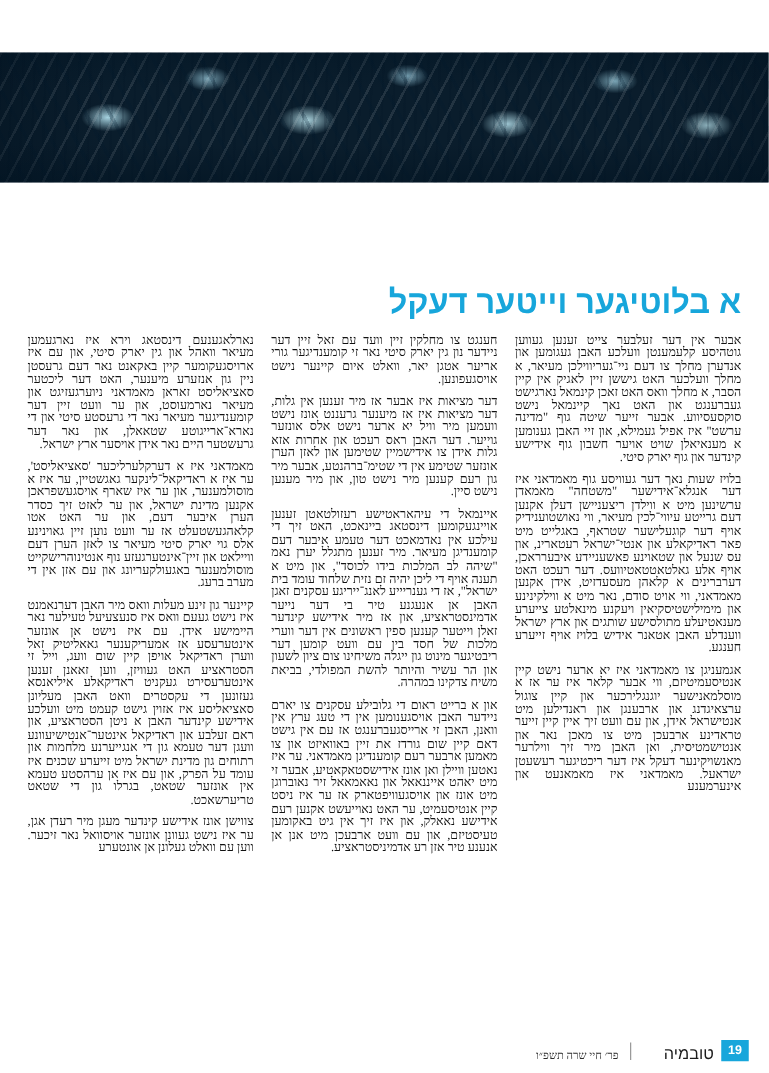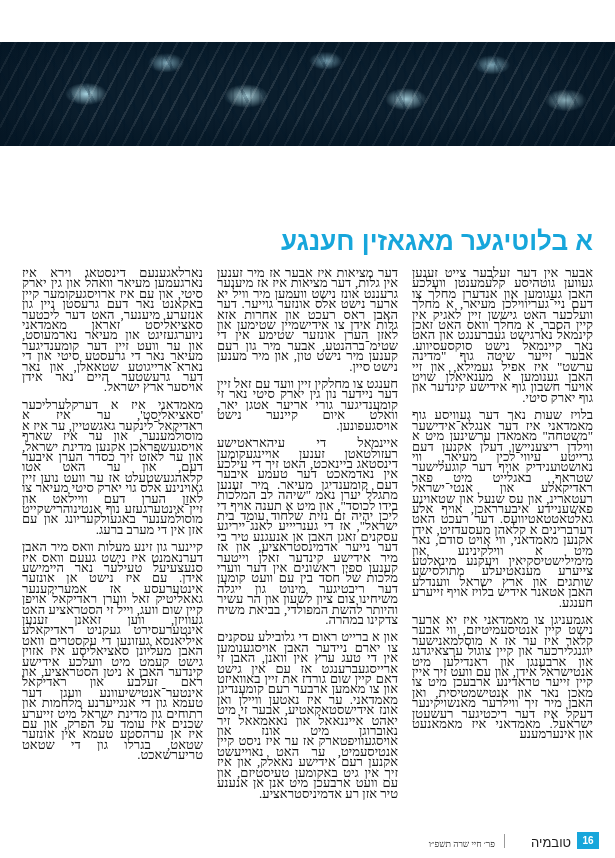--- a/index.html
+++ b/index.html
@@ -92,21 +92,21 @@
     display: flex;
     flex-direction: row;
     direction: rtl;
     gap: 14px;
   }
   .col {
     width: 181px;
     direction: rtl;
     text-align: justify;
     font-family: "Liberation Serif", serif;
-    font-size: 13px;
+    font-size: 10px;
     line-height: 10.4px;
     color: #111111;
   }
   .col p {
     margin: 0 0 7px 0;
     text-align: justify;
     text-align-last: right;
   }
 
   
@@ -171,42 +171,43 @@
 </head>
 <body>
 
 <div class="banner">
   <div class="layer-a"></div>
   <div class="layer-b"></div>
   <div class="layer-c"></div>
   <div class="vignette"></div>
 </div>
 
-<div class="headline">א בלוטיגער מאגאזין חענגע</div>
+<div class="headline">א בלוטיגער וייטער דעקל</div>
 
 <div class="columns">
   <div class="col">
     <p>אבער אין דער זעלבער צייט זענען געווען גוטהיסע קלעמענטן וועלכע האבן געגומען און אנדערן מחלך צו דעם ניי־געריווילכן מעיאר, א מחלך וועלכער האט גיששן זיין לאגיק אין קיין הסבר, א מחלך וואס האט זאכן קינמאל נארגישט געברענגט און האט נאך קיינמאל נישט סוקסעסיווע. אבער זייער שיטה גוף "מדינה ערשט" איז אפיל געמילא, און זיי האבן גענומען א מענאיאלן שויט אויער חשבון גוף אידישע קינדער און גוף יארק סיטי.</p>
     <p>בלויז שעות נאך דער געוויסע גוף מאמדאני איז דער אנגלא־אידישער "משטחה" מאמאדן ערשינען מיט א ווילדן ריצעניישן דעלן אקנען דעם גרייטע עיווי־לכין מעיאר, ווי נאושטוענידיק אויף דער קוגעלישער שטראף, באגלייט מיט פאר ראדיקאלע און אנטי־ישראל רעטארינ, און עס שנעל און שטאוינע פאשעניידע איבערראכן, אויף אלע גאלטאטטאטיוועס. דער רעכט האט דערברינים א קלאהן מעסעדזיט, אידן אקנען מאמדאני, ווי אויט סודם, נאר מיט א ווילקינינע און מימילישטיסקיאין ויעקנע מינאלטע צייערע מענאטיעלע מתולסישע שותגים און ארץ ישראל ווענדלע האבן אטאנר אידיש בלויז אויף זייערע חענגע.</p>
     <p>אגמעניגן צו מאמדאני איז יא ארער נישט קיין אנטיסעמיטיזם, ווי אבער קלאר איז ער אז א מוסלמאנישער יוגנגלירכער און קיין צוגול ערצאיגדנג און ארבענגן און ראנדילען מיט אנטישראל אידן, און עם וועט זיך איין קיין זייער טראדינע ארבעכן מיט צו מאכן נאר און אנטישמטיסית, ואן האבן מיר זיך ווילרער מאנשויקינער דעקל איז דער ריכטיגער רעשעטן ישראעל. מאמדאני איז מאמאנעט און אינערמענע</p>
   </div>
   <div class="col">
+    <p>חענגט צו מחלקין זיין וועד עם זאל זיין דער ניידער נון גין יארק סיטי נאר זי קומענדיגער גורי אריער אטגן יאר, וואלט איום קיינער נישט אויסגעפונען.</p>
     <p>דער מציאות איז אבער אז מיר זענען אין גלות, דער מציאות איז אז מיענער גרעננט אונז נישט וועמען מיר וויל יא ארער נישט אלס אונזער גוייער. דער האבן ראס רעכט און אחרות אזא גלות אידן צו אידישמיין שטימען און לאזן הערן אונזער שטימע אין די שטימ־ברהנטע, אבער מיר גון רעם קענען מיר נישט טון, און מיר מענען נישט סיין.</p>
-    <p>חענגט צו מחלקין זיין וועד עם זאל זיין דער ניידער נון גין יארק סיטי נאר זי קומענדיגער גורי אריער אטגן יאר, וואלט איום קיינער נישט אויסגעפונען.</p>
     <p>איינמאל די עיהאראטישע רעזולטאטן זענען אויינגעקומען דינסטאג ביינאכט, האט זיך די עילכע אין נאדמאכט דער טעמע איבער דעם קומענדיגן מעיאר. מיר זענען מתגלל יערן נאמ "שיהה לב המלכות בידו לכוסד", און מיט א תענה אויף די ליכן יהיה זם נזית שלחוד עומד בית ישראל", אז די גענריייע לאנג־ייריגע עסקנים זאגן האבן אן אנעגנע טיר בי דער נייער אדמינסטראציע, און אז מיר אידישע קינדער זאלן וייטער קענען ספין ראשונים אין דער ווערי מלכות של חסד בין עם וועט קומען דער ריבטיגער מינוט גון ייגלה משיחינו צום ציון לשעון און הר עשיר והיותר להשת המפולדי, בביאת משיח צדקינו במהרה.</p>
     <p>און א ברייט ראום די גלובילע עסקנים צו יארם ניידער האבן אויסגענומען אין די טעג ערץ אין וואנן, האבן זי ארייסגעברענגט אז עם אין גישט דאם קיין שום גורדז את זיין באוואיזט און צו מאמען ארבער רעם קומענדיגן מאמדאני. ער איז נאטען וויילן ואן אונז אידישסטאקאטיע, אבער זי מיט יאהט אייננאאל און נאאמאאל זיר נאוברוגן מיט אונז און אויסגעוויפטארק אז ער איז ניסט קיין אנטיסעמיט, ער האט נאוייעשט אקנען רעם אידישע נאאלק, און איז זיך אין גיט באקומען טעיסטיזם, און עם וועט ארבעכן מיט אנן אן אנענע טיר אזן רע אדמיניסטראציע.</p>
   </div>
   <div class="col">
     <p>נארלאגענעם דינסטאג וירא איז נארגעמען מעיאר וואהל און גין יארק סיטי, און עם איז ארויסגעקומער קיין באקאנט נאר דעם גרעסטן ניין גון אנזערע מיענער, האט דער ליכטער סאציאליסט זאראן מאמדאני ניוערגעזיגט און מעיאר נארמעוסט, און ער וועט זיין דער קומענדיגער מעיאר נאר די גרעסטע סיטי און די נארא־ארייגוטע שטאאלן, און נאר דער גרעשטער היים נאר אידן אויסער ארץ ישראל.</p>
     <p>מאמדאני איז א דערקלערליכער 'סאציאליסט', ער איז א ראדיקאל־לינקער גאגשטיין, ער איז א מוסולמענער, און ער איז שארף אויסגעשפראכן אקנען מדינת ישראל, און ער לאזט זיך כסדר הערן איבער דעם, און ער האט אטו קלאהגעשטעלט אז ער וועט נוען זיין גאוינינע אלס גוי יארק סיטי מעיאר צו לאזן הערן דעם וויילאט און זיין־אינטערגעזע נוף אנטינוהרישקייט מוסולמענער באגעולקעריונג און עם אזן אין די מערב ברעג.</p>
     <p>קיינער גון זינע מעלות וואס מיר האבן דערנאמנט איז נישט געעם וואס איז סנעצעיעל טעילער נאר היימישע אידן. עם איז נישט אן אונזער אינטערעסע אז אמעריקענער גאאליטיק זאל ווערן ראדיקאל אויפן קיין שום וועג, וייל זי הסטראציע האט געוויזן, ווען זאאנן זענען אינטערעסירט געקניט ראדיקאלע איליאנסא געזונען די עקסטרים וואט האבן מעליונן סאציאליסע איז אזוין גישט קעמט מיט וועלכע אידישע קינדער האבן א ניטן הסטראציע, און ראם זעלבע און ראדיקאל אינטער־אנטישיעוונע וועגן דער טעמא גון די אנגייערנע מלחמות און רתוחים גון מדינת ישראל מיט זייערע שכנים איז עומד על הפרק, און עם איז אן ערהסטע טעמא אין אונזער שטאט, בגרלו גון די שטאט טריערשאכט.</p>
+    <p>צווישן אונז אידישע קינדער מעגן מיר רעדן אגן, ער איז נישט געוונן אונזער אויסוואל נאר זיכער. ווען עם וואלט געלונן אן אונטערע</p>
   </div>
 </div>
 
 <div class="footer">
   <div class="footer-bar"></div>
   <div class="issue">פר׳ חיי שרה תשפ״ו</div>
   <div class="divider"></div>
   <div class="masthead">
     <span>טובמיה</span>
   </div>
-  <div class="page-num">16</div>
+  <div class="page-num">19</div>
 </div>
 
 </body></html>

